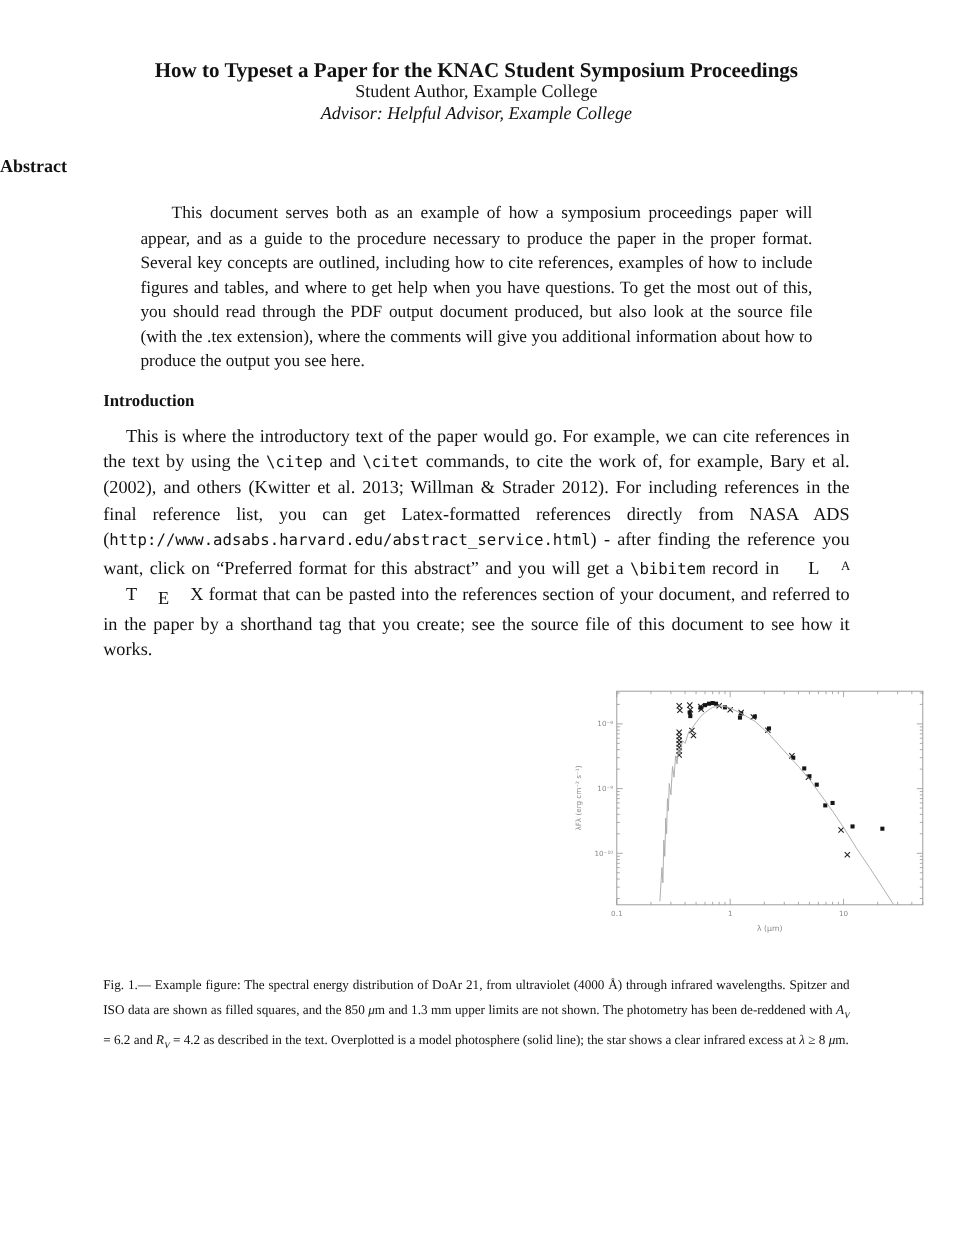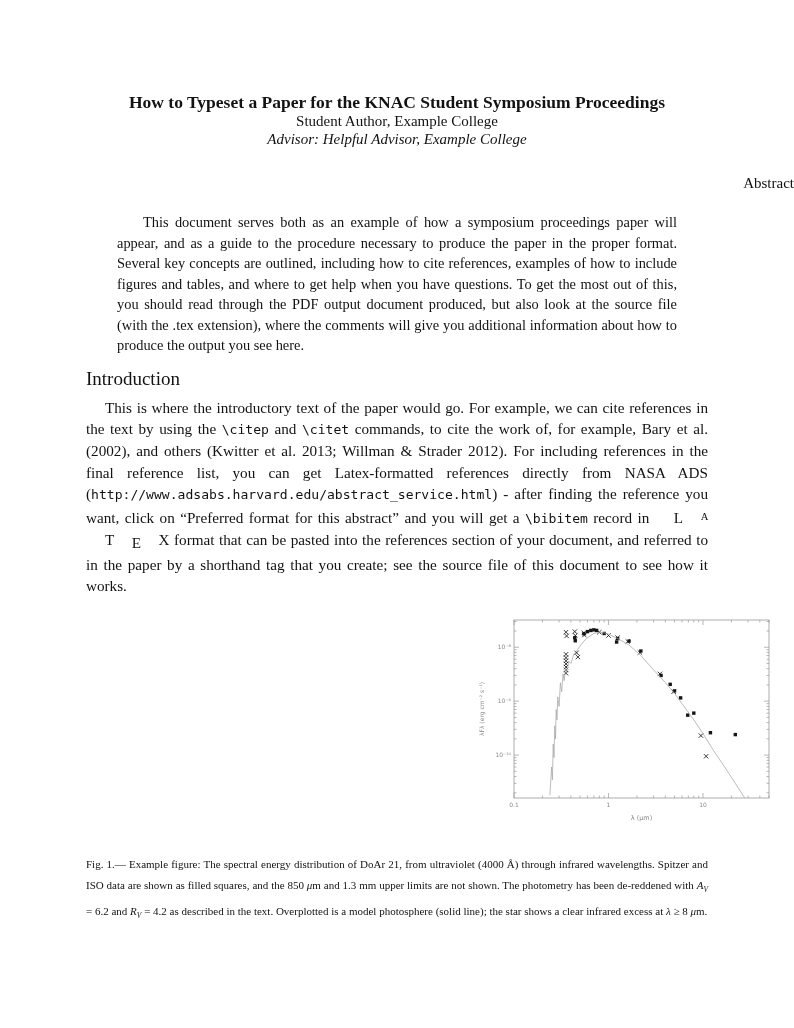--- a/index.html
+++ b/index.html
@@ -1,29 +1,29 @@
 <!DOCTYPE html>
 <html><head>
 <meta charset="utf-8">
 <style>
   html,body { margin:0; padding:0; background:#fff; }
   .page {
     position:relative; width:794px; height:1028px; margin:0 auto;
     background:#ffffff; overflow:hidden; color:#121212;
     font-family:"Liberation Serif", serif;
   }
-  .doc-title { padding-top:92px; font-size:17.5px; font-weight:bold; text-align:center; line-height:21px; }
+  .doc-title { padding-top:48px; font-size:17.5px; font-weight:bold; text-align:center; line-height:21px; }
   .author-line { font-size:15px; text-align:center; line-height:17px; }
   .advisor-line { margin-top:1px; font-size:15px; font-style:italic; text-align:center; line-height:17px; }
-  .abstract-heading { margin-top:27px; font-size:15px; font-weight:normal; text-align:right; line-height:17px; }
+  .abstract-heading { margin-top:27px; font-size:15px; font-weight:bold; text-align:left; line-height:17px; }
   .abstract-body {
     margin:20px 117px 0 117px; font-size:14.4px; line-height:20.5px;
     text-align:justify; text-indent:26px;
   }
-  .section-heading { margin:11px 86px 0 86px; font-size:19px; font-weight:normal; line-height:23px; }
+  .section-heading { margin:11px 86px 0 86px; font-size:14px; font-weight:bold; line-height:23px; }
   .intro-body {
     margin:7px 86px 0 86px; font-size:15.2px; line-height:21.4px;
     text-align:justify; text-indent:19px;
   }
   .seg-code { font-family:"DejaVu Sans Mono", monospace; font-size:0.86em; overflow-wrap:anywhere;margin-top:23px; }
   .seg-i { font-style:italic; }
   .seg-i sub, .seg-text sub { font-size:0.68em; }
   .latex-logo span { display:inline-block; }
   .latex-logo .latex-a { font-size:0.70em; vertical-align:0.28em; margin:0 -0.05em 0 -0.10em; }
   .latex-logo .latex-e { vertical-align:-0.21em; margin:0 -0.10em; }

